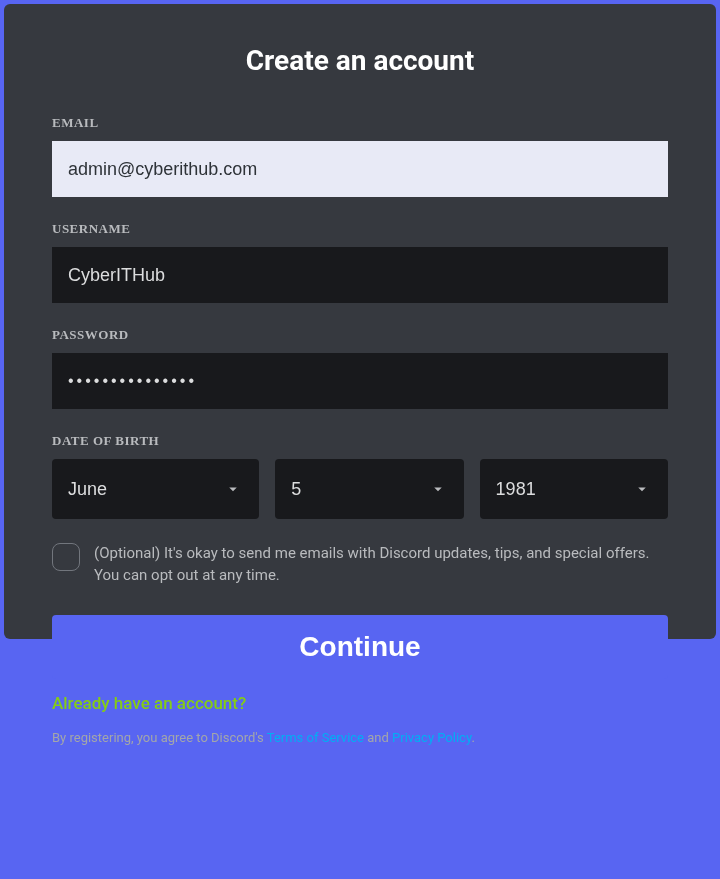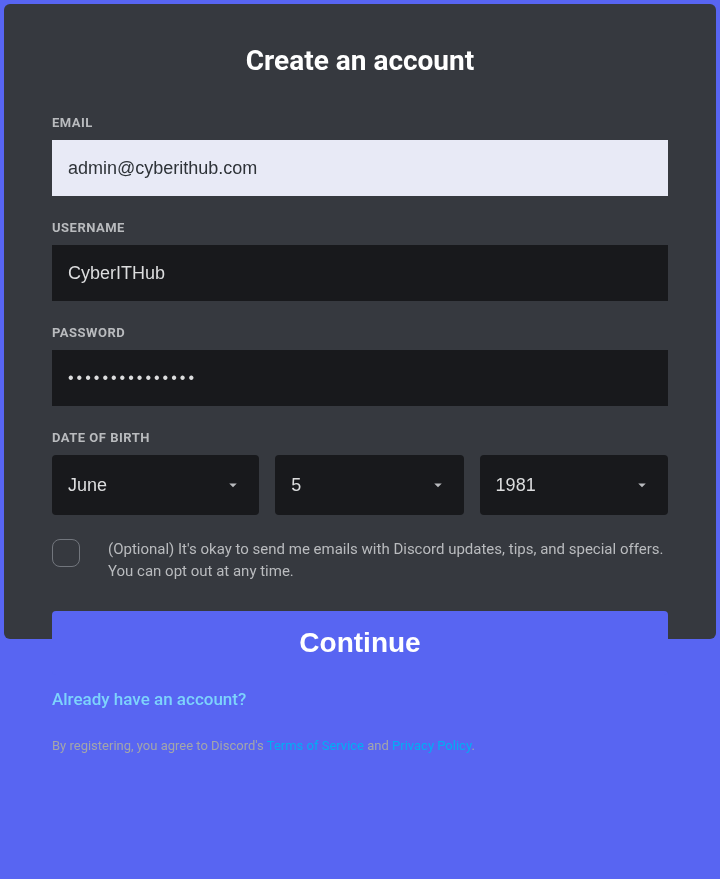--- a/index.html
+++ b/index.html
@@ -33,20 +33,21 @@
     .field-group {
       margin-bottom: 24px;
     }
     .field-label {
       color: #b9bbbe;
       font-size: 13px;
       font-weight: 700;
       letter-spacing: 0.5px;
       margin-bottom: 10px;
       text-transform: uppercase;
+      font-family: Liberation Serif, serif;
     }
     .text-input {
       width: 100%;
       height: 56px;
       background: #18191c;
       border: none;
       border-radius: 0;
       color: #dcddde;
       font-size: 18px;
       padding: 0 16px;
@@ -89,21 +90,21 @@
       display: flex;
       align-items: center;
       justify-content: center;
     }
     .chevron-icon svg {
       fill: #b9bbbe;
     }
     .checkbox-row {
       display: flex;
       align-items: flex-start;
-      gap: 28px;
+      gap: 14px;
       margin-top: 22px;
       margin-bottom: 28px;
     }
     .checkbox {
       width: 28px;
       height: 28px;
       border: 1px solid #72767d;
       border-radius: 8px;
       flex-shrink: 0;
       cursor: pointer;
@@ -120,26 +121,26 @@
       background: #5865f2;
       border: none;
       border-radius: 4px;
       color: #ffffff;
       font-size: 28px;
       font-weight: 600;
       cursor: pointer;
       margin-bottom: 14px;
     }
     .login-link {
-      color: #7dd3fc;
+      color: #84cc16;
       font-size: 17px;
       font-weight: 500;
       cursor: pointer;
       display: inline-block;
-      margin-bottom: 28px;
+      margin-bottom: 16px;
     }
     .legal {
       color: #a3a6aa;
       font-size: 13px;
       line-height: 1.4;
     }
     .legal-link {
       color: #00aff4;
       cursor: pointer;
     }

